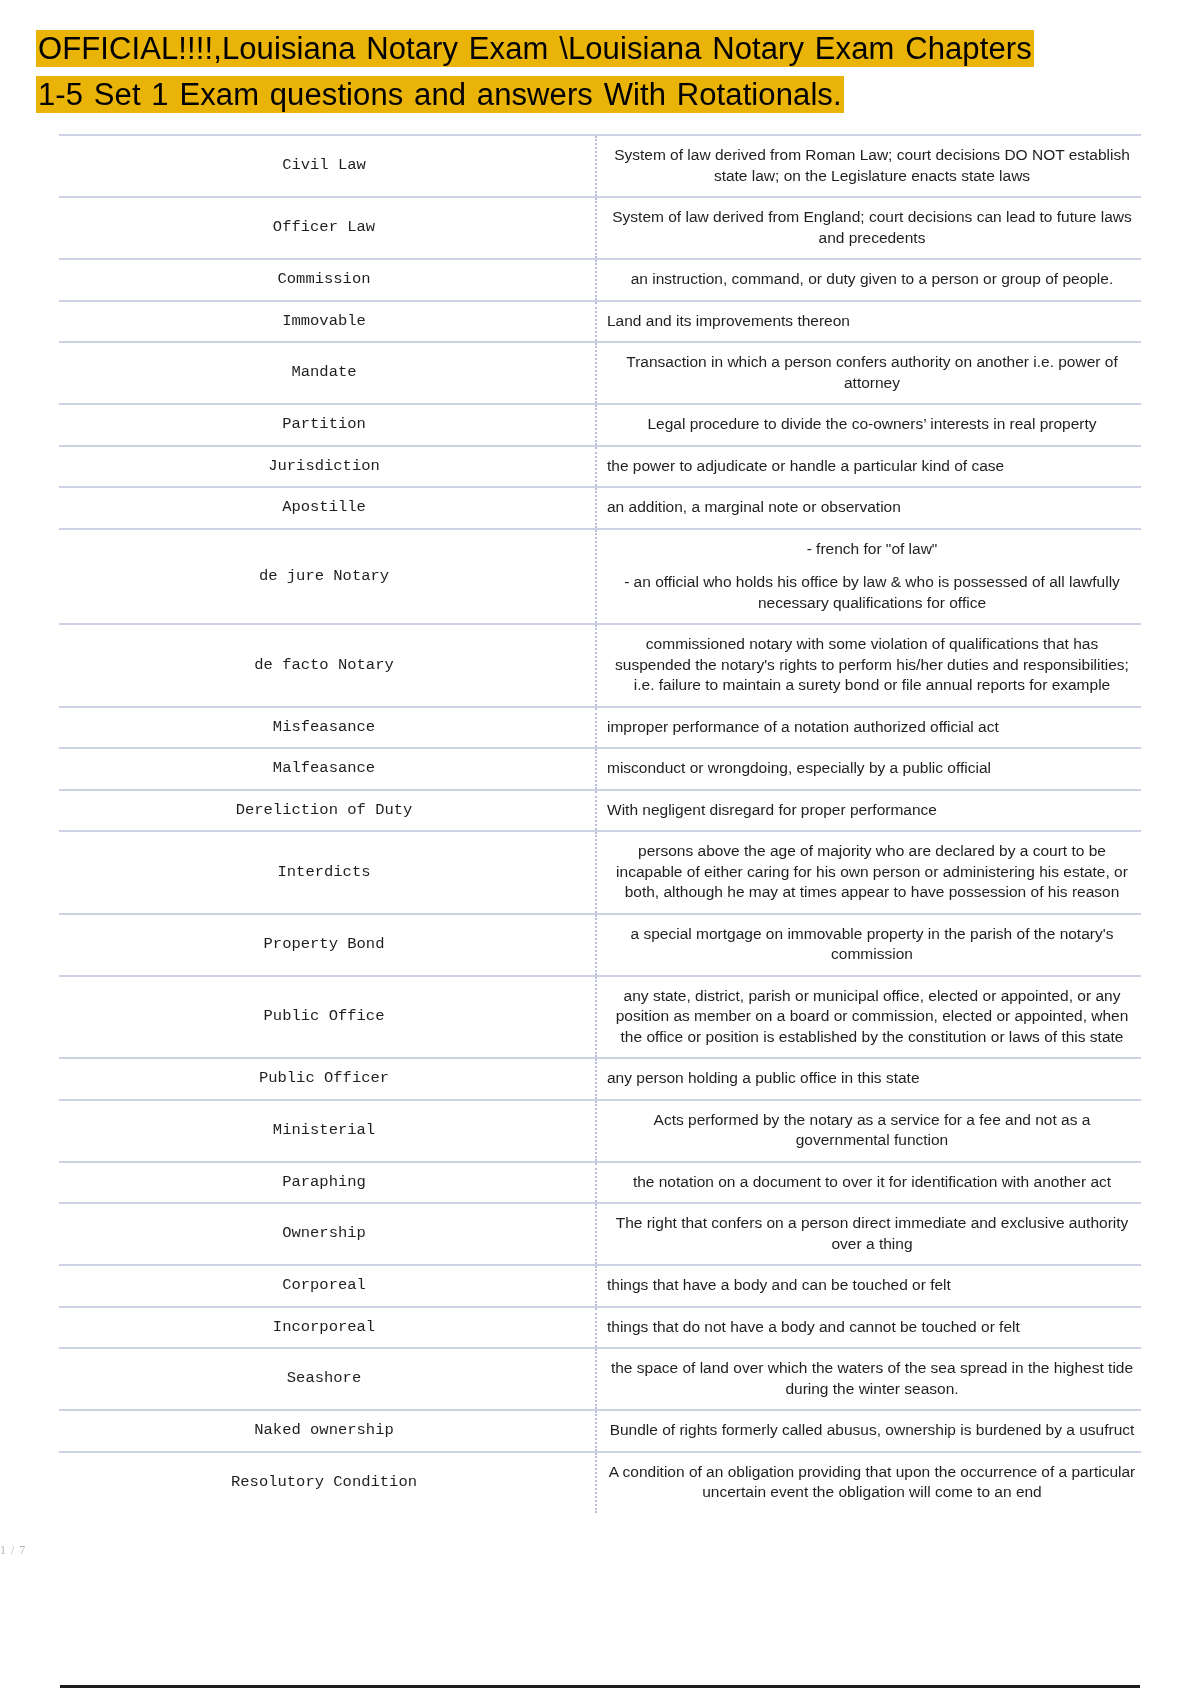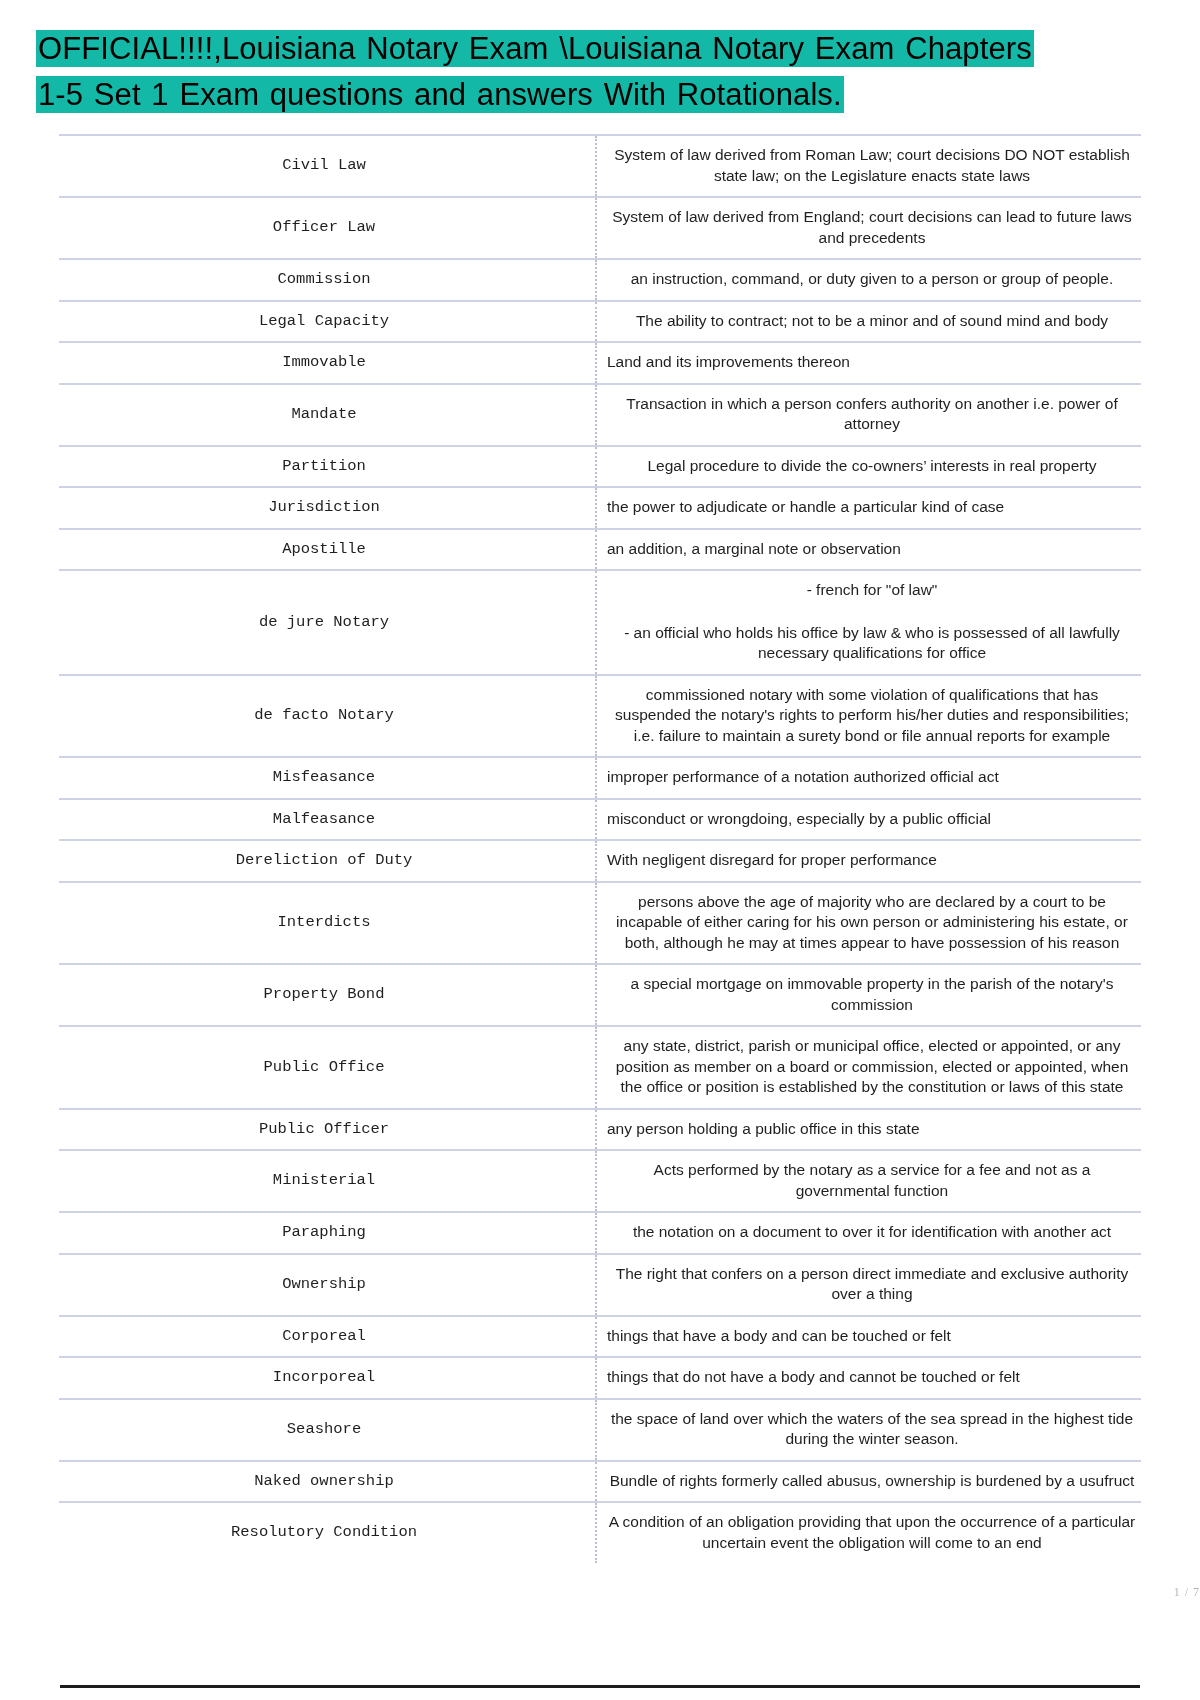--- a/index.html
+++ b/index.html
@@ -30,21 +30,21 @@
     margin: 0;
     padding: 26px 40px 0 36px;
     font-size: 31px;
     line-height: 46px;
     font-weight: 400;
     letter-spacing: 0.1px;
     color: #000000;
     word-spacing: 2px;
   }
   .doc-title .hl {
-    background: #14b8a6;
+    background: #eab308;
     padding: 1px 2px;
     box-decoration-break: clone;
     -webkit-box-decoration-break: clone;
   }
 
   
   .qa-table {
     width: 1082px;
     margin: 16px auto 0 auto;
     border-collapse: collapse;
@@ -75,30 +75,30 @@
     padding-left: 10px;
     text-align: center;
   }
   td.def.center {
     text-align: left;
   }
   .def p {
     margin: 0;
   }
   .def p + p {
-    margin-top: 22px;
+    margin-top: 13px;
   }
 
   
   .page-footer {
-    text-align: right;
+    text-align: left;
     font-size: 12px;
     color: #b4b4b4;
     letter-spacing: 1px;
-    margin-top: 22px;
+    margin-top: 30px;
     font-family: "Liberation Serif", serif;
   }
 
   .bottom-rule {
     position: absolute;
     left: 60px;
     right: 60px;
     bottom: 12px;
     height: 3px;
     background: #1c1c1c;
@@ -128,26 +128,20 @@
             <p>System of law derived from England; court decisions can lead to future laws and precedents</p>
           </td>
         </tr>
         <tr>
           <td class="term">Commission</td>
           <td class="def">
             <p>an instruction, command, or duty given to a person or group of people.</p>
           </td>
         </tr>
         <tr>
-          <td class="term">Legal Capacity</td>
-          <td class="def">
-            <p>The ability to contract; not to be a minor and of sound mind and body</p>
-          </td>
-        </tr>
-        <tr>
           <td class="term">Immovable</td>
           <td class="def center">
             <p>Land and its improvements thereon</p>
           </td>
         </tr>
         <tr>
           <td class="term">Mandate</td>
           <td class="def">
             <p>Transaction in which a person confers authority on another i.e. power of attorney</p>
           </td>

